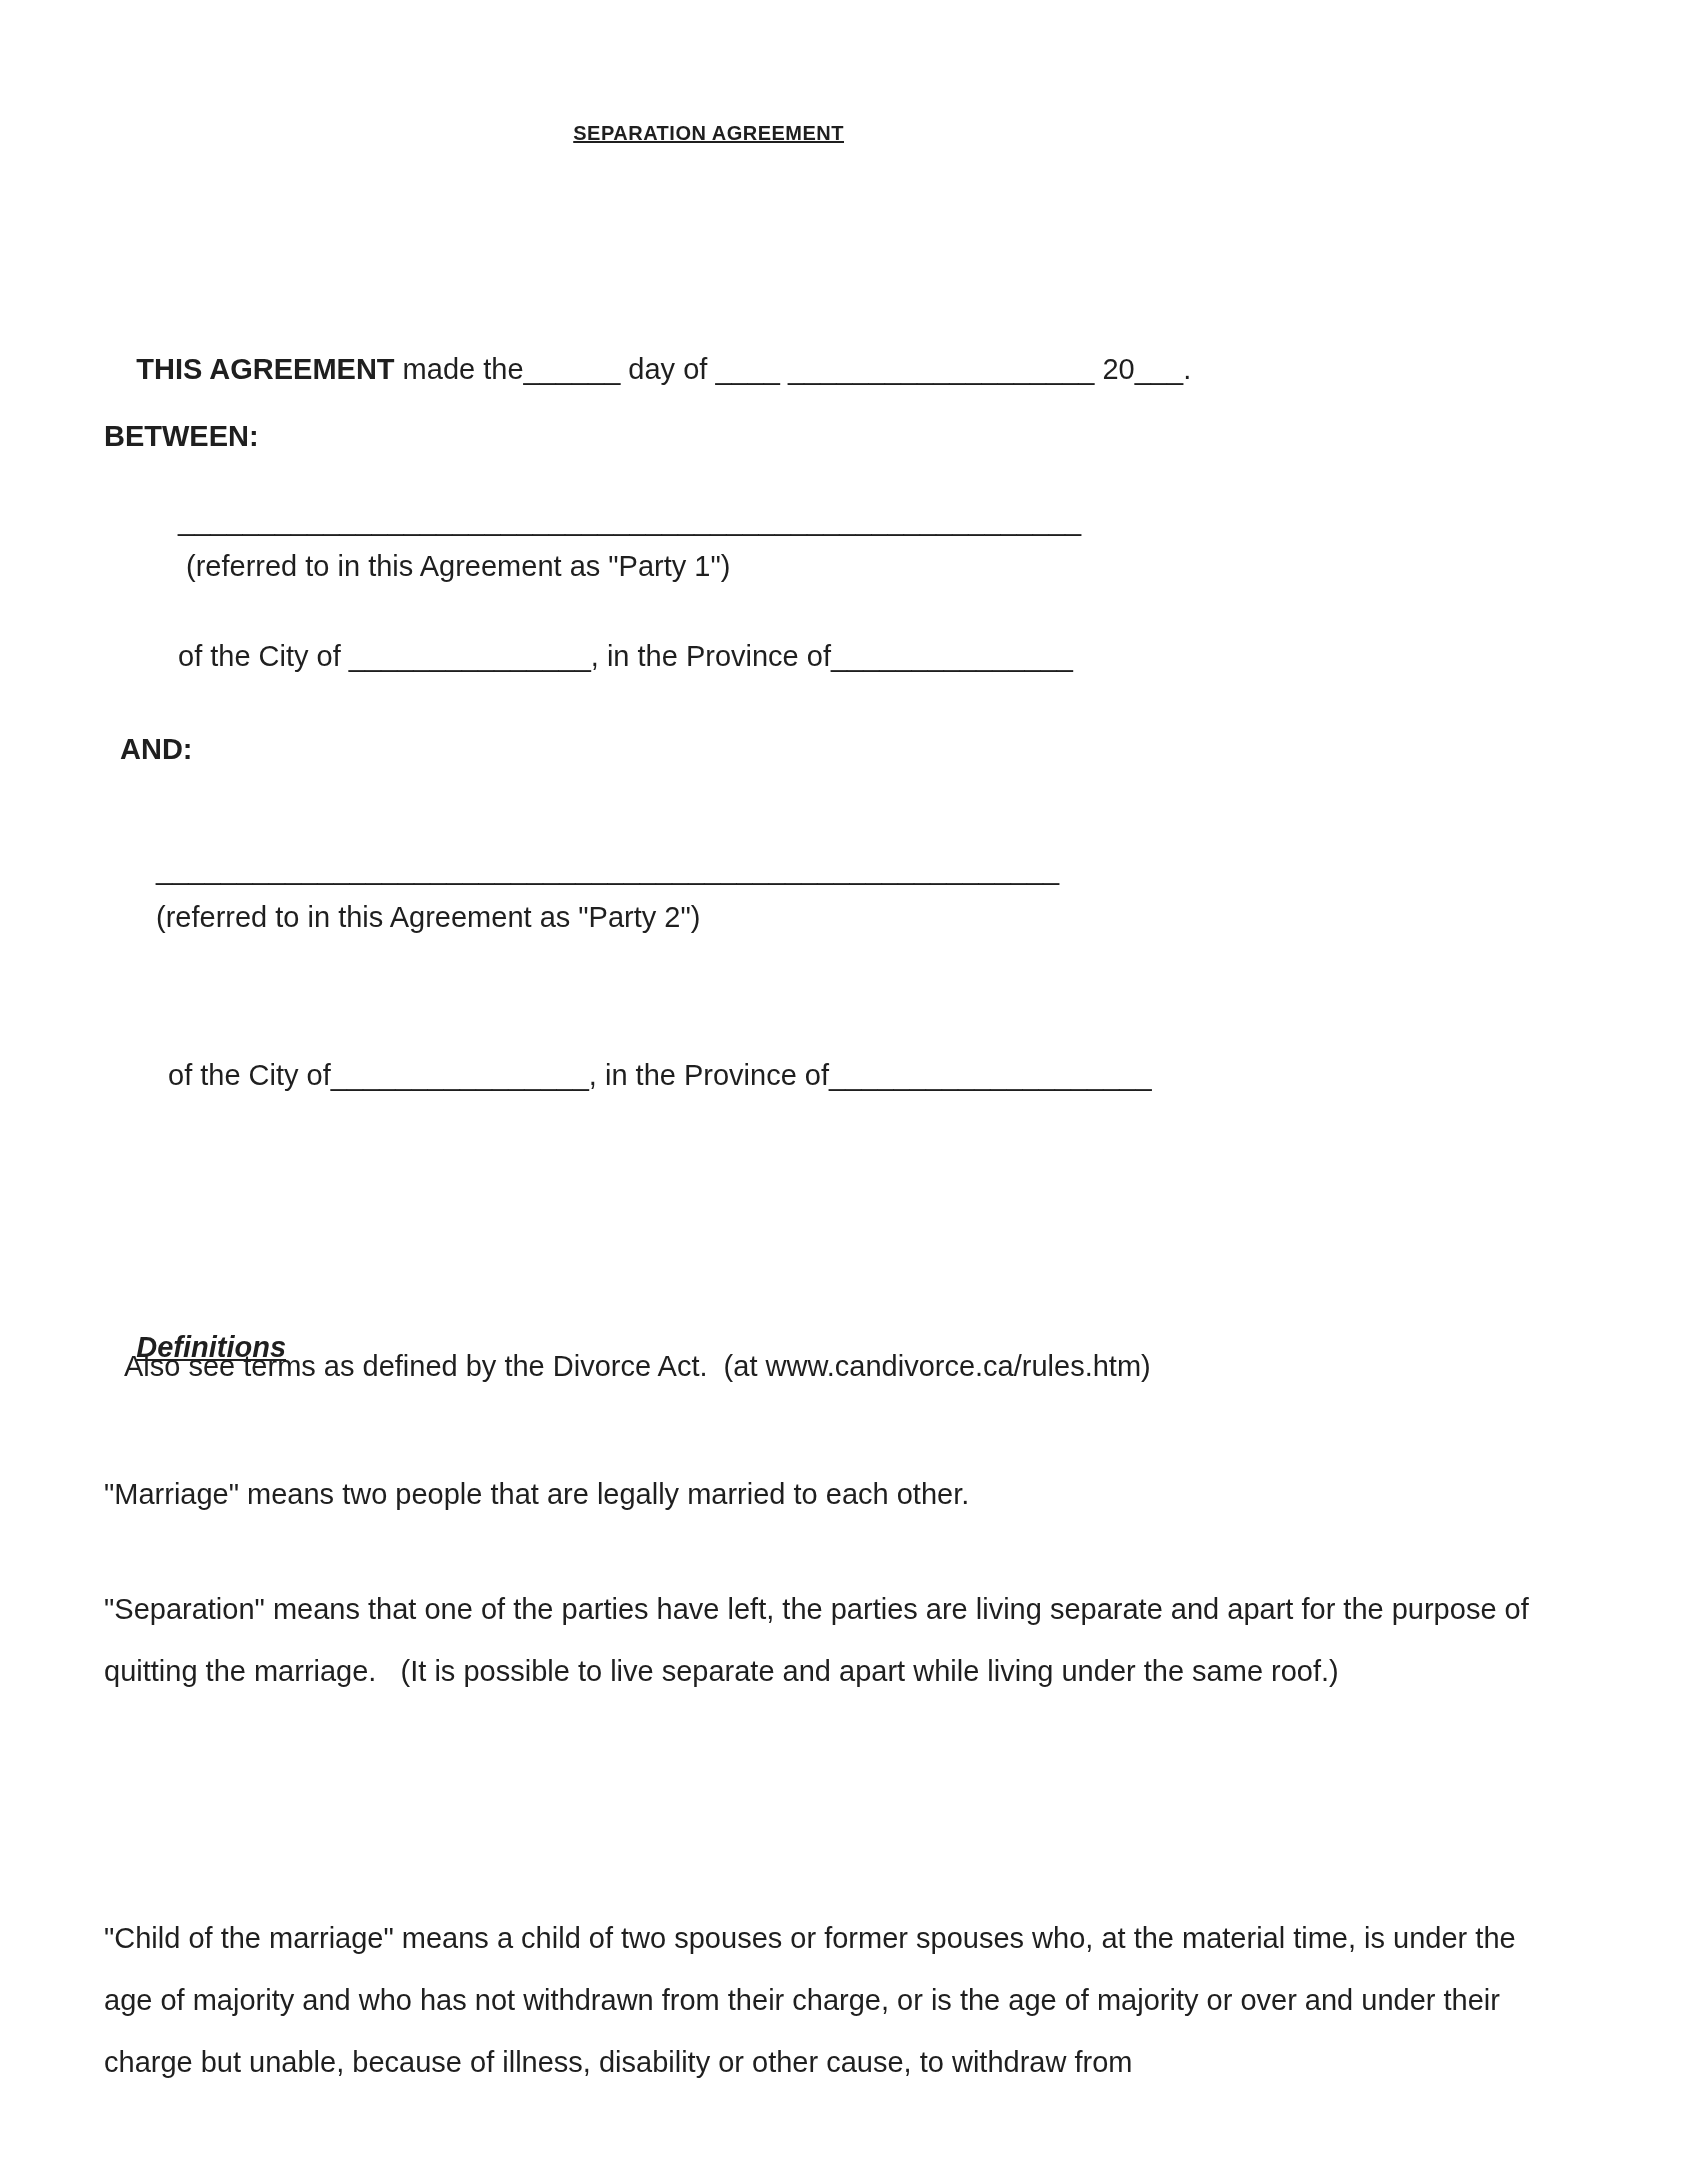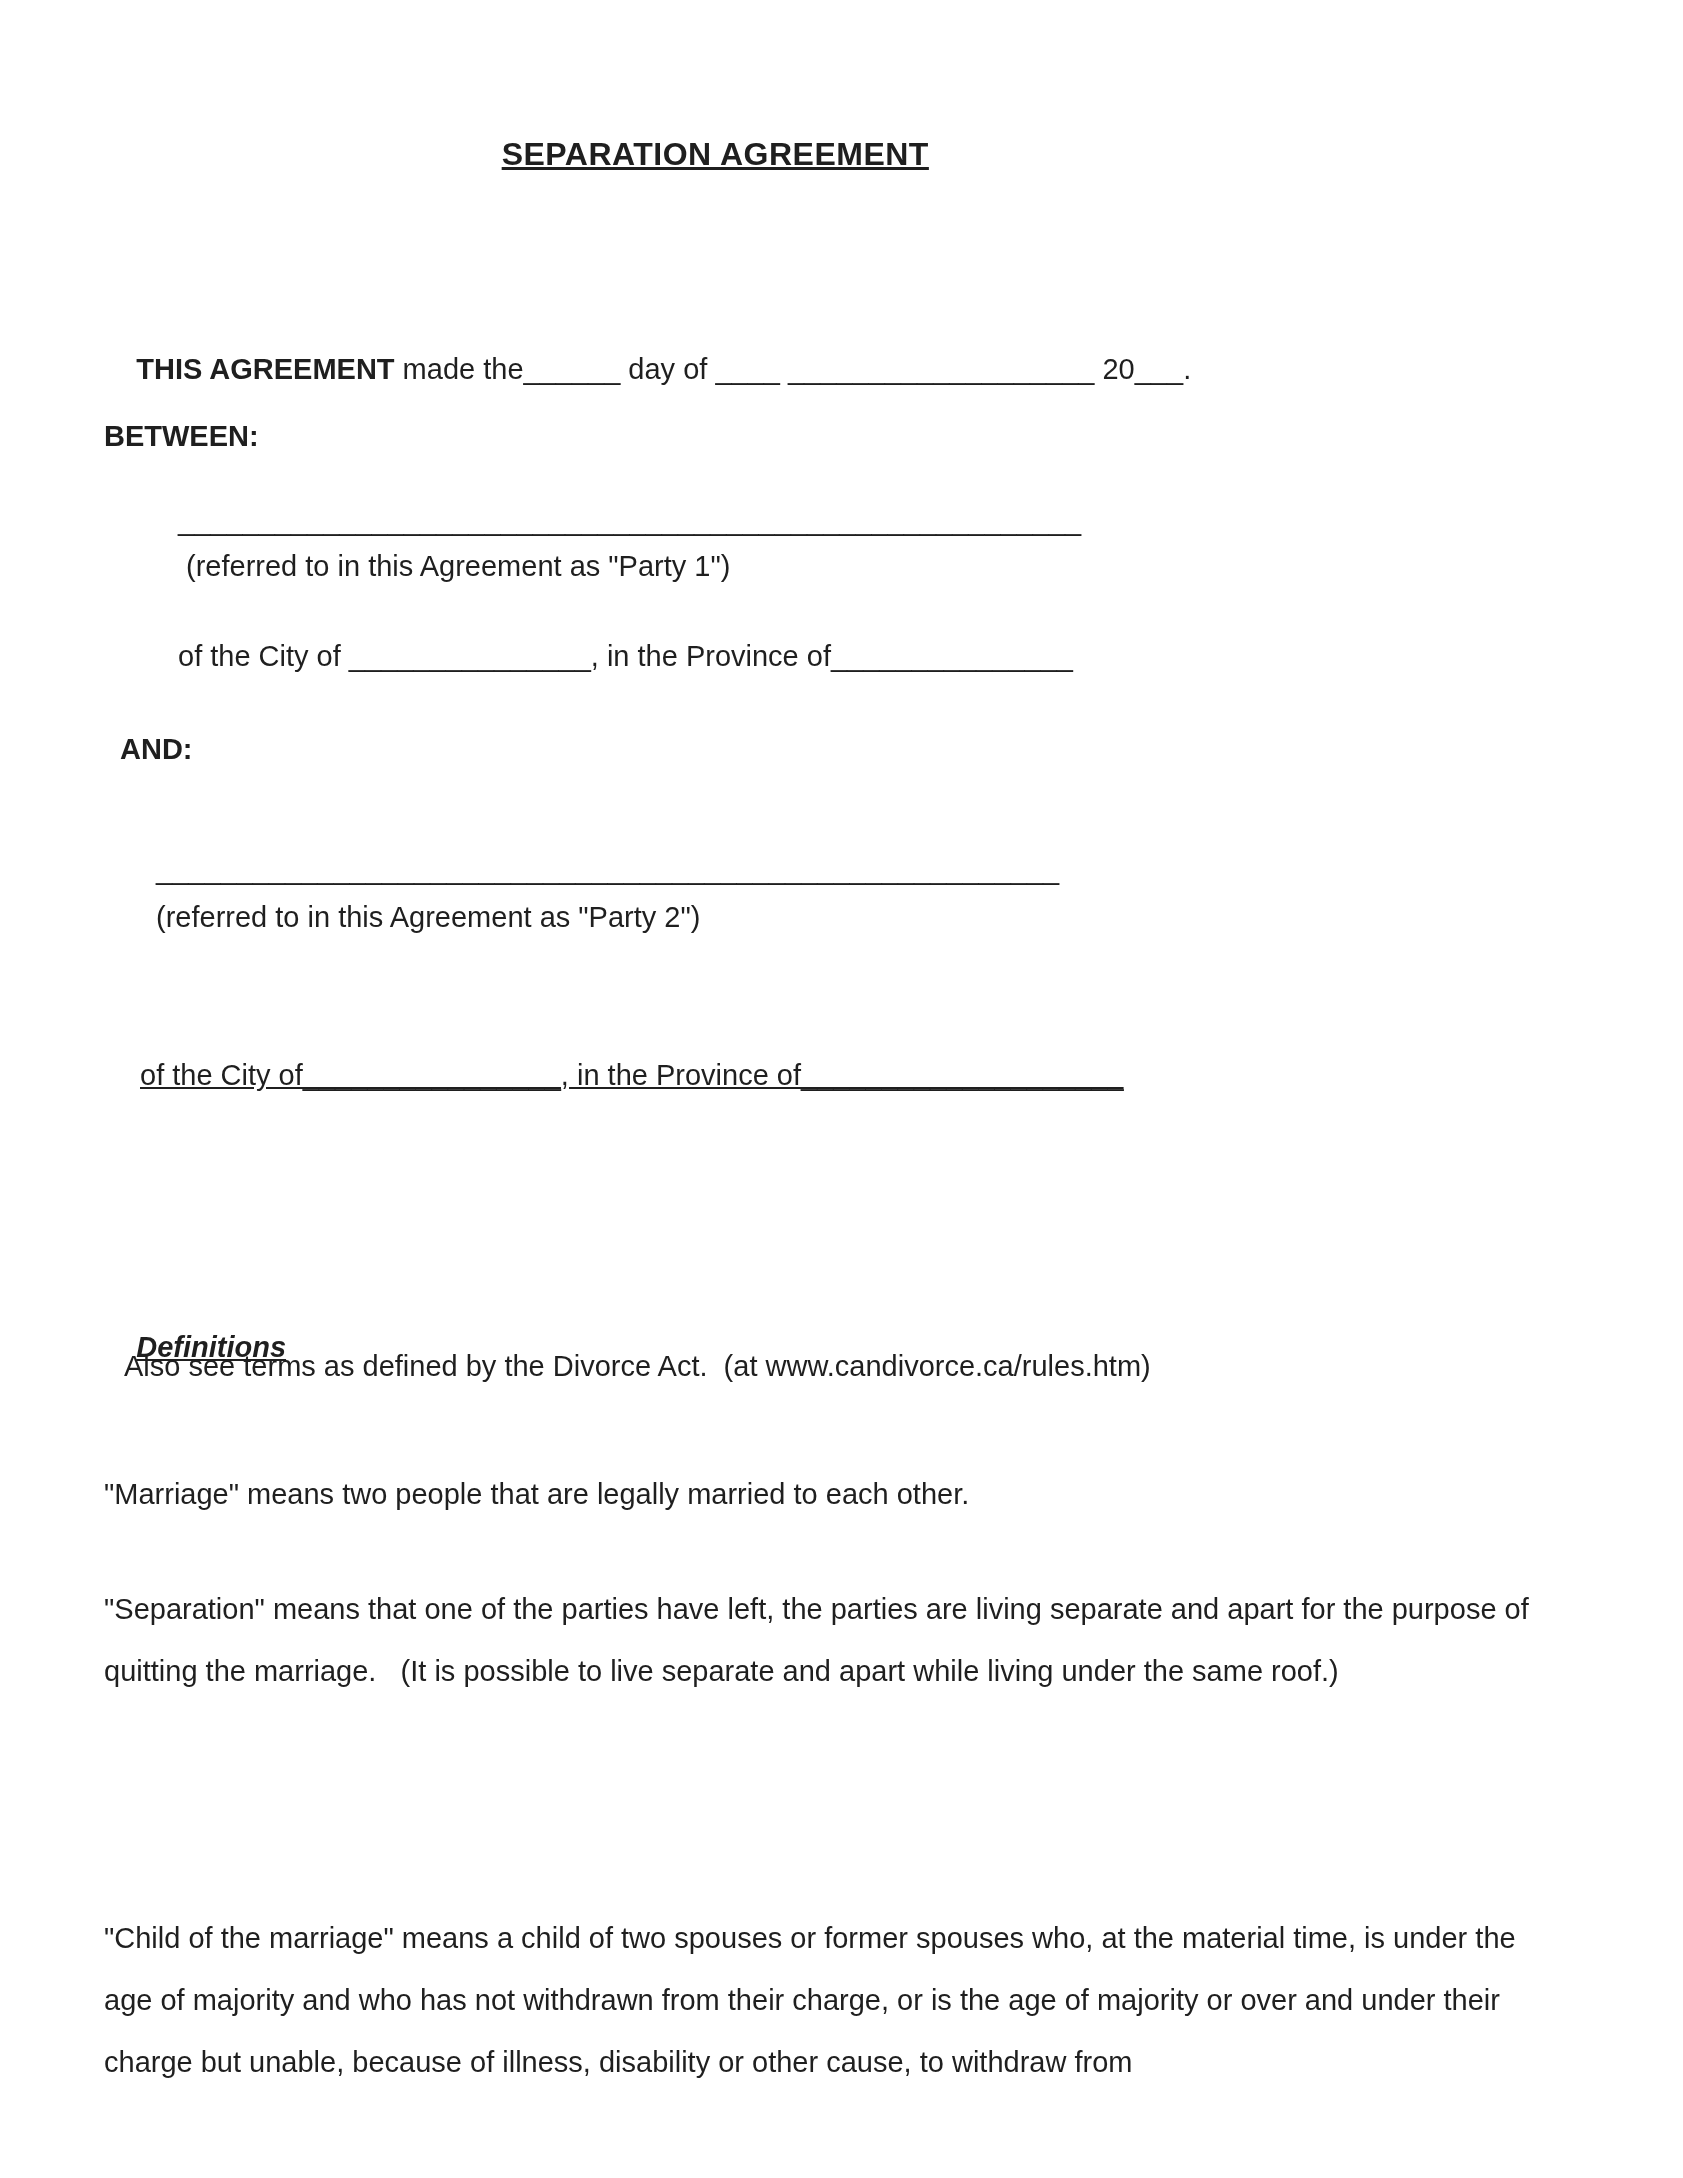--- a/index.html
+++ b/index.html
@@ -15,21 +15,21 @@
     overflow: hidden;
   }
   .blk { position: absolute; white-space: pre-wrap; }
   .nowrap { white-space: pre; }
   .bold { font-weight: 700; }
   .uline { text-decoration: underline; }
   .doc-title {
     top: 99px; left: 0; width: 1393px;
     text-align: center;
     font-weight: 700;
-    font-size: 32px;
+    font-size: 20px;
     letter-spacing: 0.5px;
   }
   .para {
     width: 1450px;
     line-height: 62px;
   }
   .line { line-height: 40px; text-align: center; }
 </style>
 </head>
 <body>
@@ -51,21 +51,21 @@
   <div class="blk line nowrap" style="top:546px; left:186px;">(referred to in this Agreement as "Party 1")</div>
 
   <div class="blk line nowrap" style="top:636px; left:178px;">of the City of _______________, in the Province of_______________</div>
 
   <div class="blk line bold nowrap" style="top:729px; left:120px;">AND:</div>
 
   <div class="blk line nowrap" style="top:849px; left:156px;">________________________________________________________</div>
 
   <div class="blk line nowrap" style="top:897px; left:156px;">(referred to in this Agreement as "Party 2")</div>
 
-  <div class="blk line nowrap" style="top:1055px; left:140px;text-decoration:underline;">of the City of________________, in the Province of____________________</div>
+  <div class="blk line nowrap" style="top:1055px; left:168px;">of the City of________________, in the Province of____________________</div>
 
   <div class="blk line bold" style="top:1287px; left:104px;font-style:italic;">
     <span class="uline">Definitions</span>
   </div>
 
   <div class="blk line nowrap" style="top:1346px; left:104px;margin-left:20px;">Also see terms as defined by the Divorce Act.  (at www.candivorce.ca/rules.htm)</div>
 
   <div class="blk para" style="top:1463px; left:104px;">"Marriage" means two people that are legally married to each other.</div>
 
   <div class="blk para" style="top:1578px; left:104px;">"Separation" means that one of the parties have left, the parties are living separate and apart for the purpose of quitting the marriage.   (It is possible to live separate and apart while living under the same roof.)</div>

